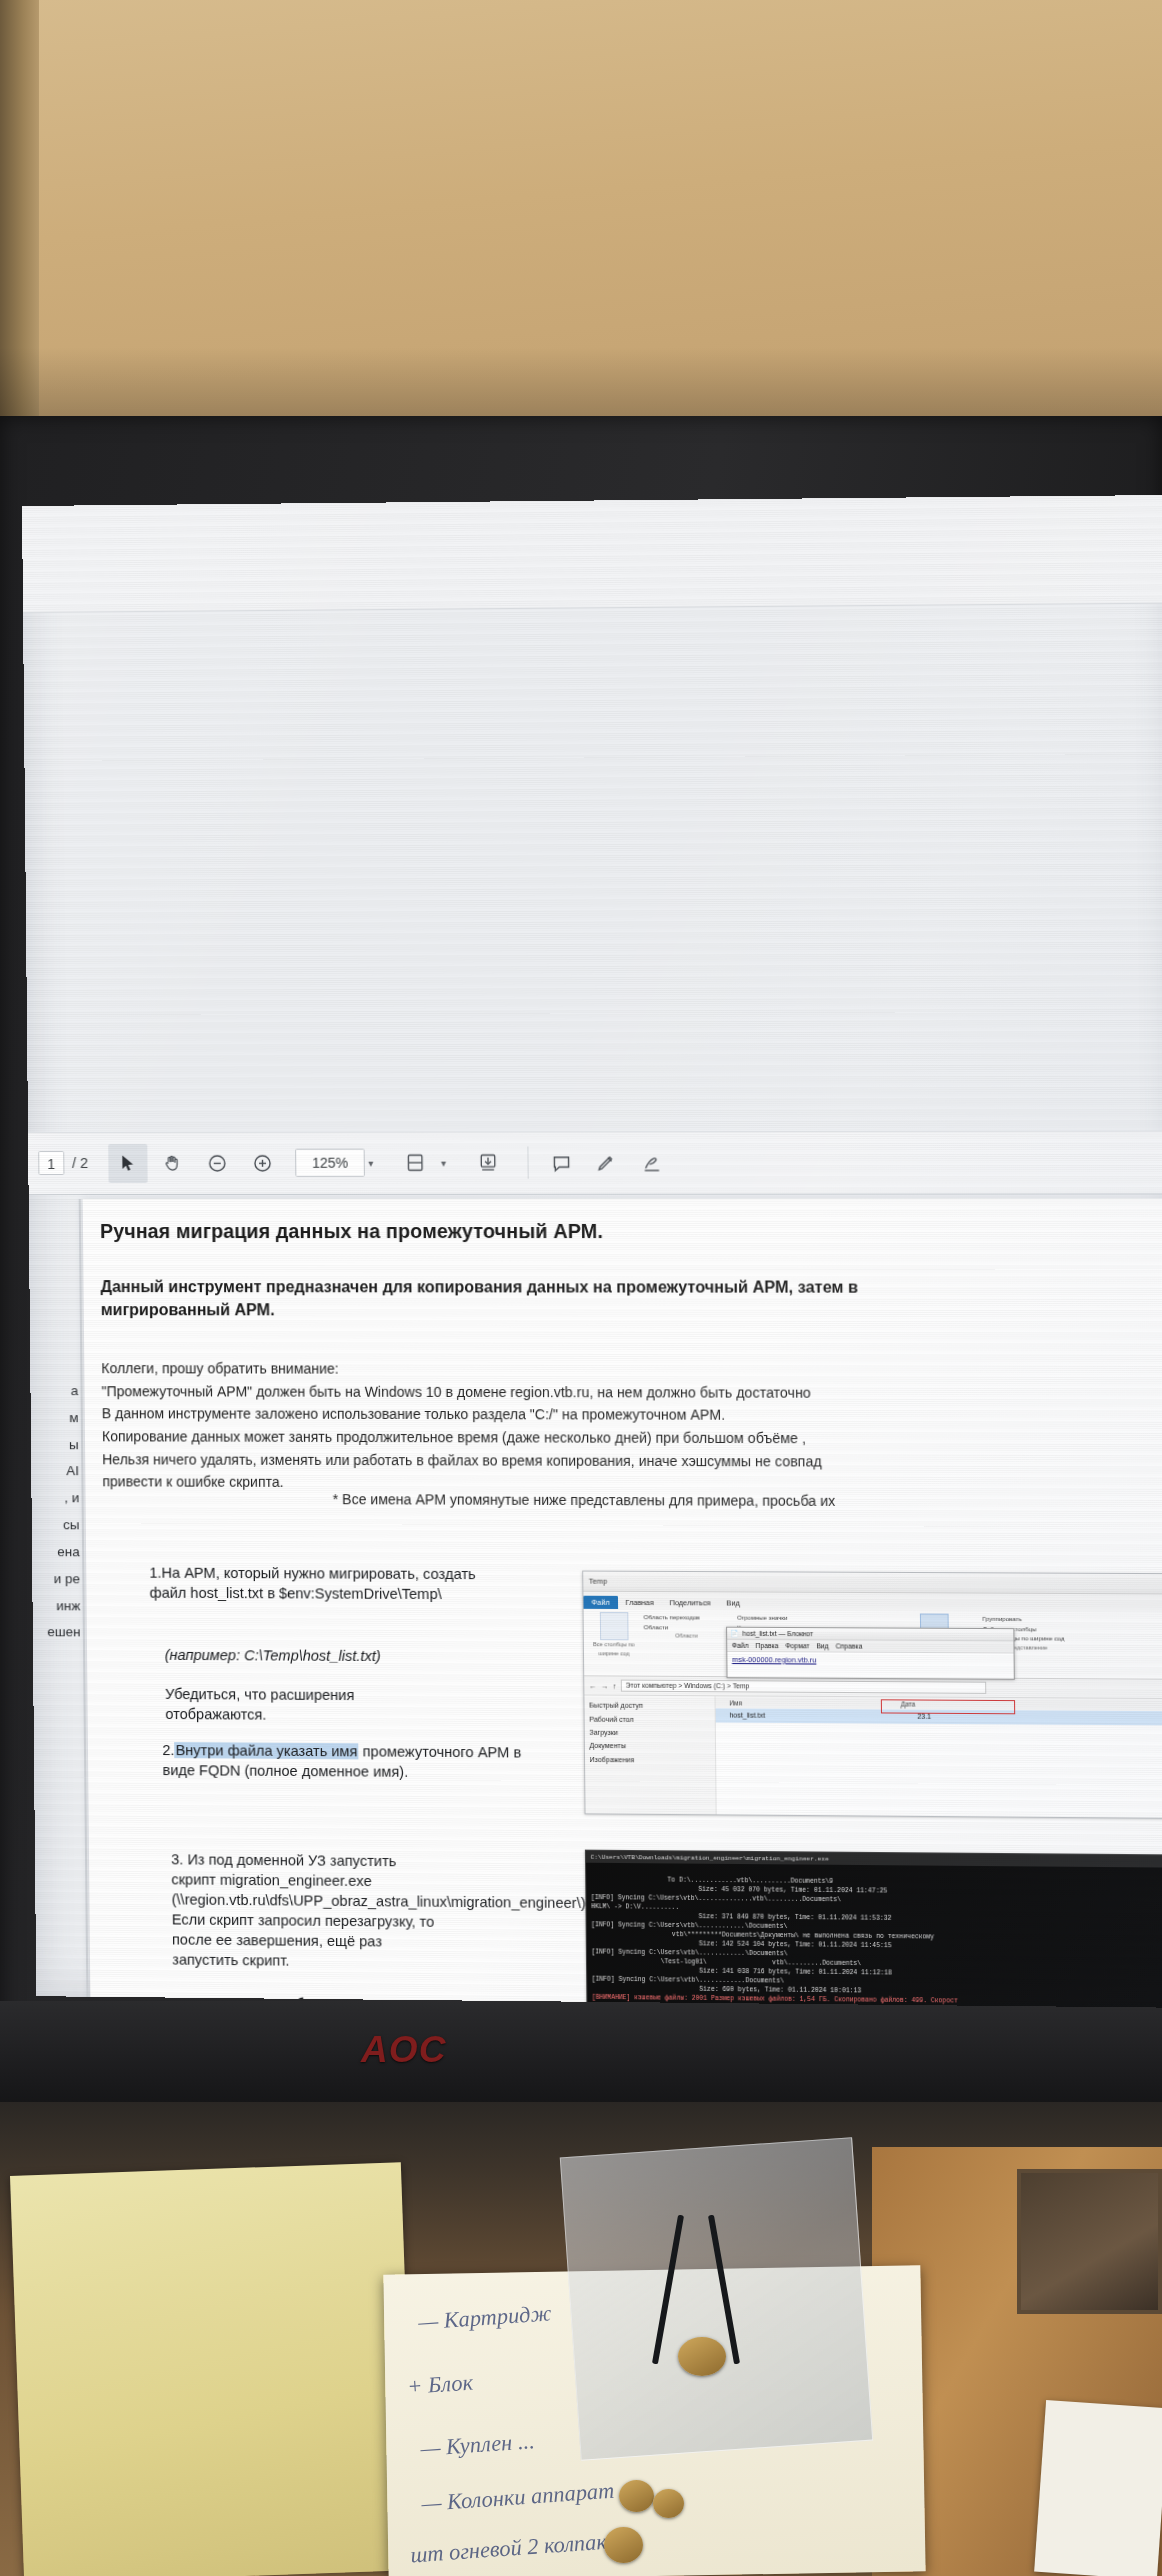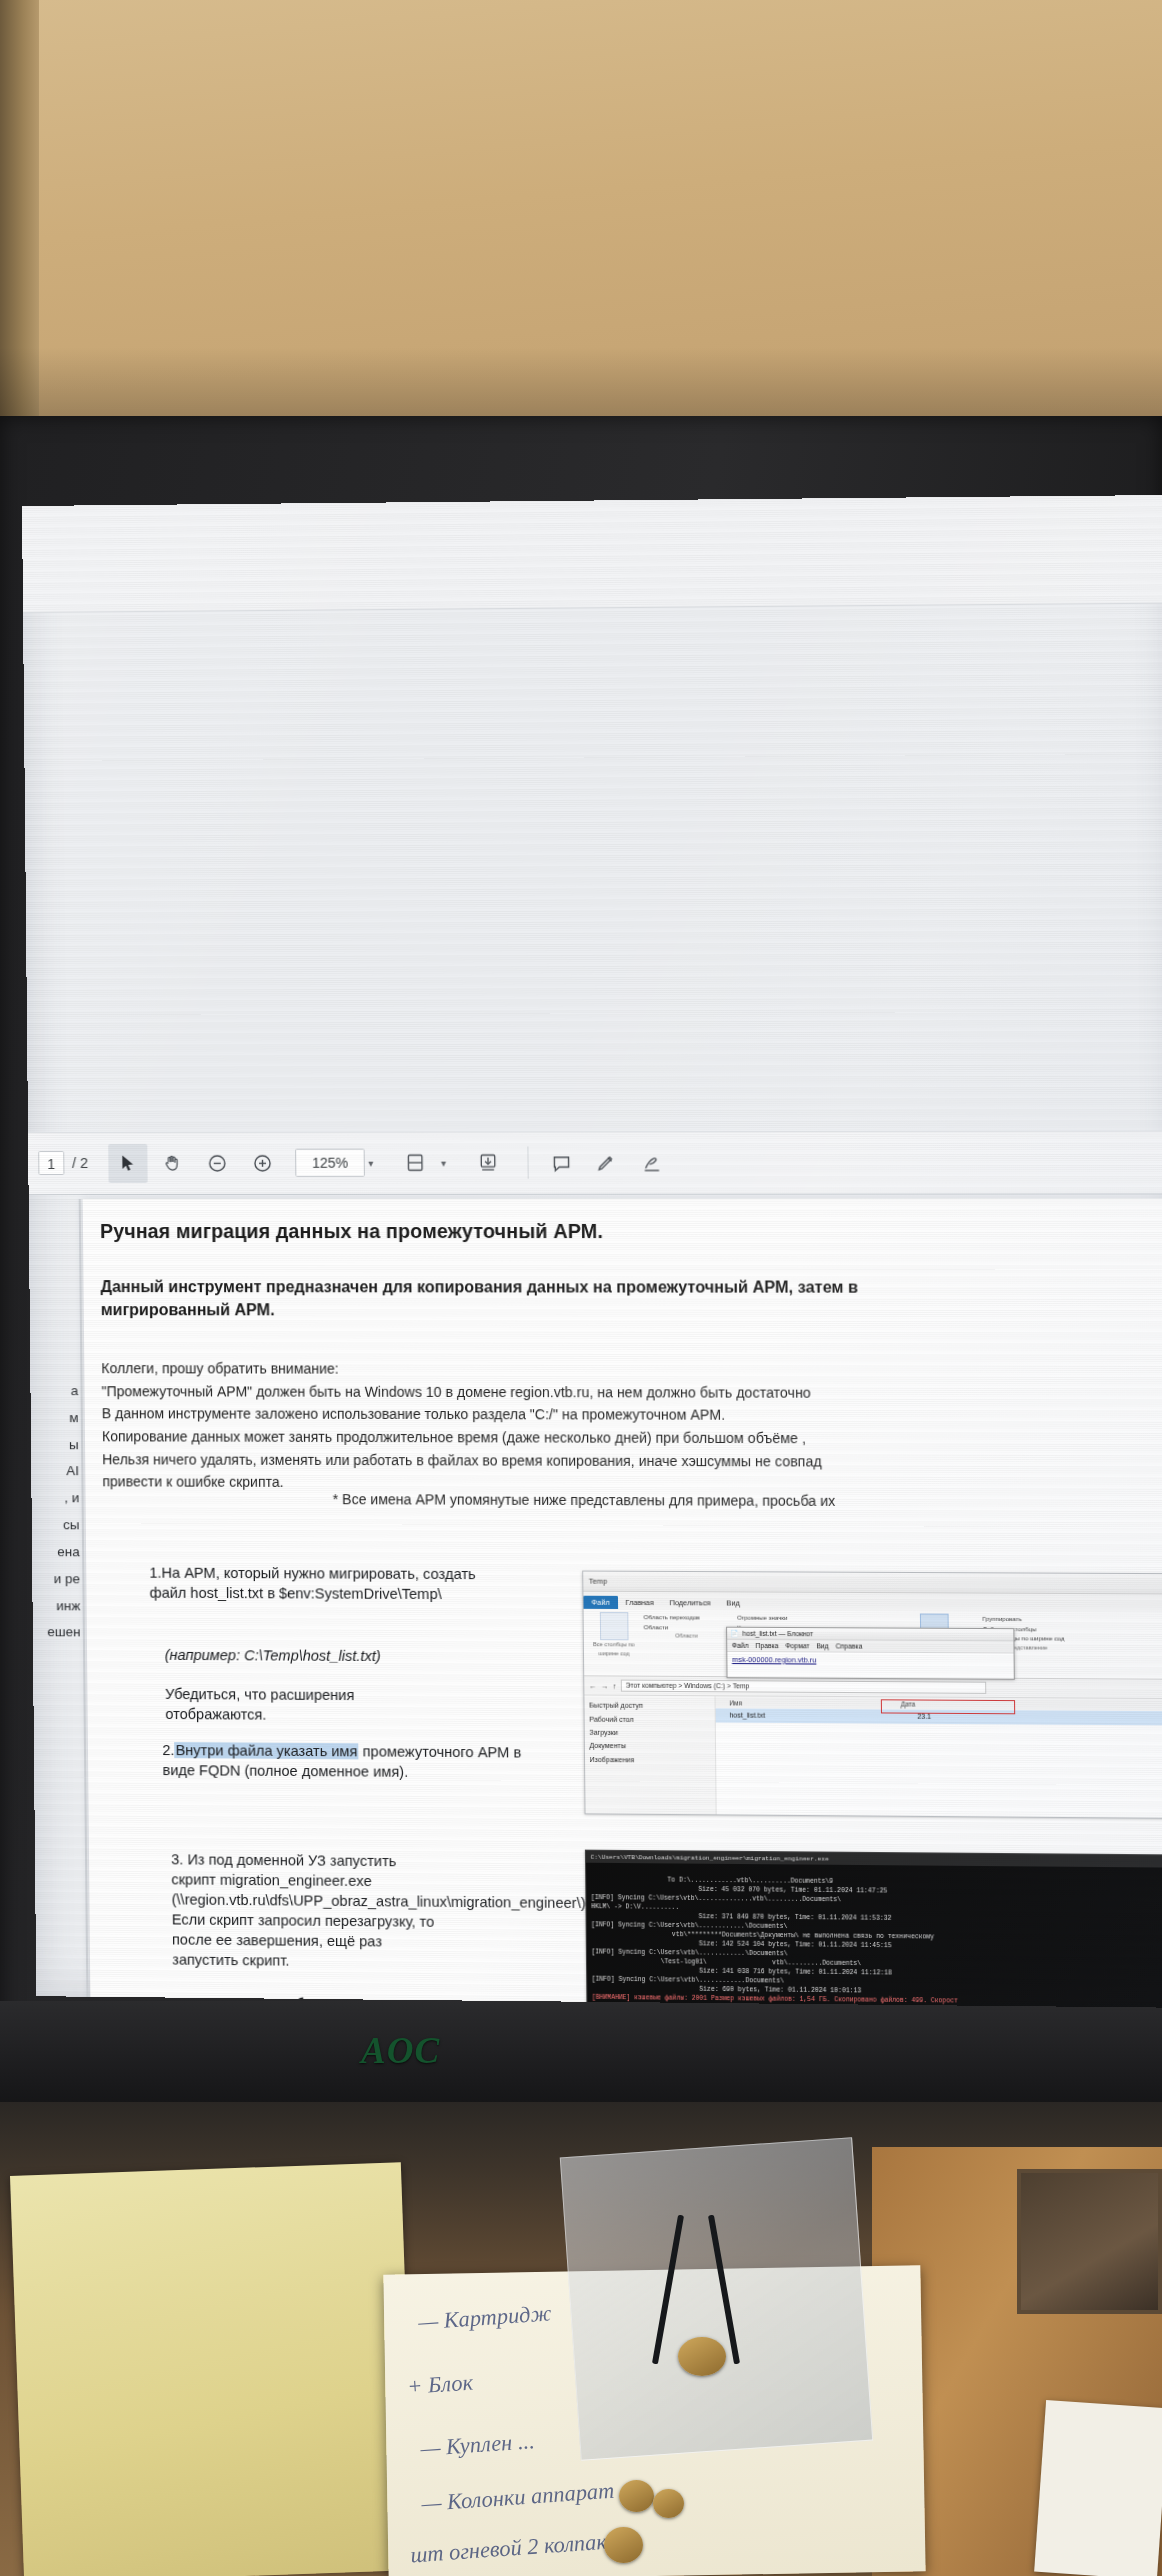--- a/index.html
+++ b/index.html
@@ -49,22 +49,22 @@
   }
   .monitor-bottom {
     position: absolute;
     left: 0; top: 2001px;
     width: 1163px; height: 129px;
     background: linear-gradient(180deg, #2b2b2d 0%, #19191b 65%, #101011 100%);
   }
   .aoc-logo {
     position: absolute;
     left: 361px; top: 2029px;
-    color: #14532d;
-    font-family: Liberation Serif, serif;
+    color: #7f1d1d;
+    font-family: Liberation Sans, sans-serif;
     font-size: 37px;
     font-weight: bold;
     font-style: italic;
     letter-spacing: 1.1px;
     text-shadow: 0 1.1px 2.2px rgba(0,0,0,0.7);
   }
   .monitor-stand {
     position: absolute;
     left: 391px; top: 2119px;
     width: 157px; height: 235px;

